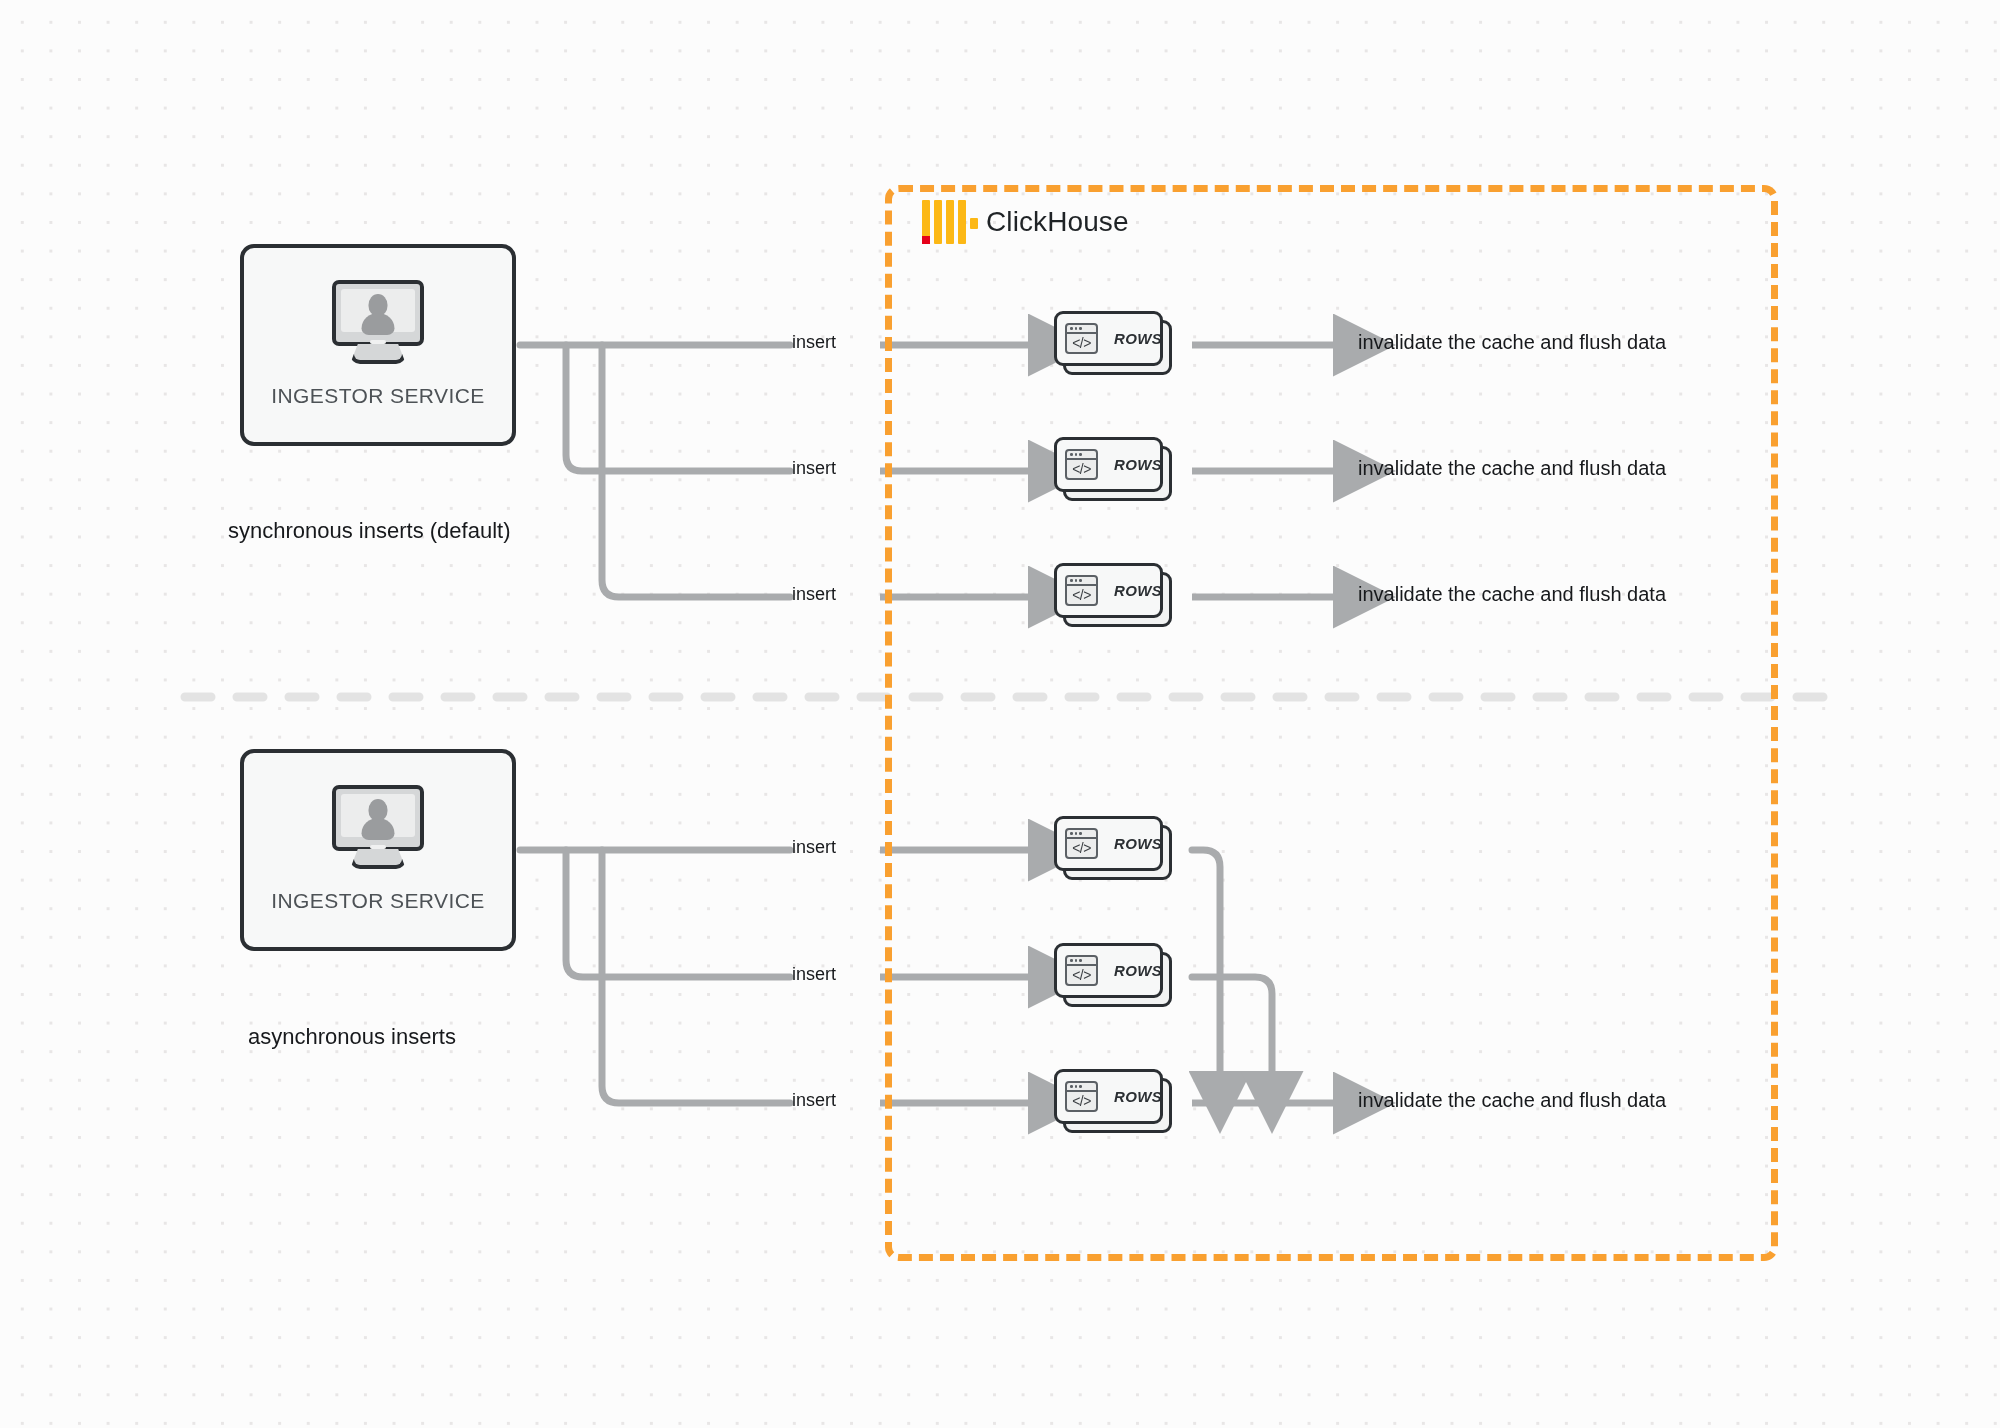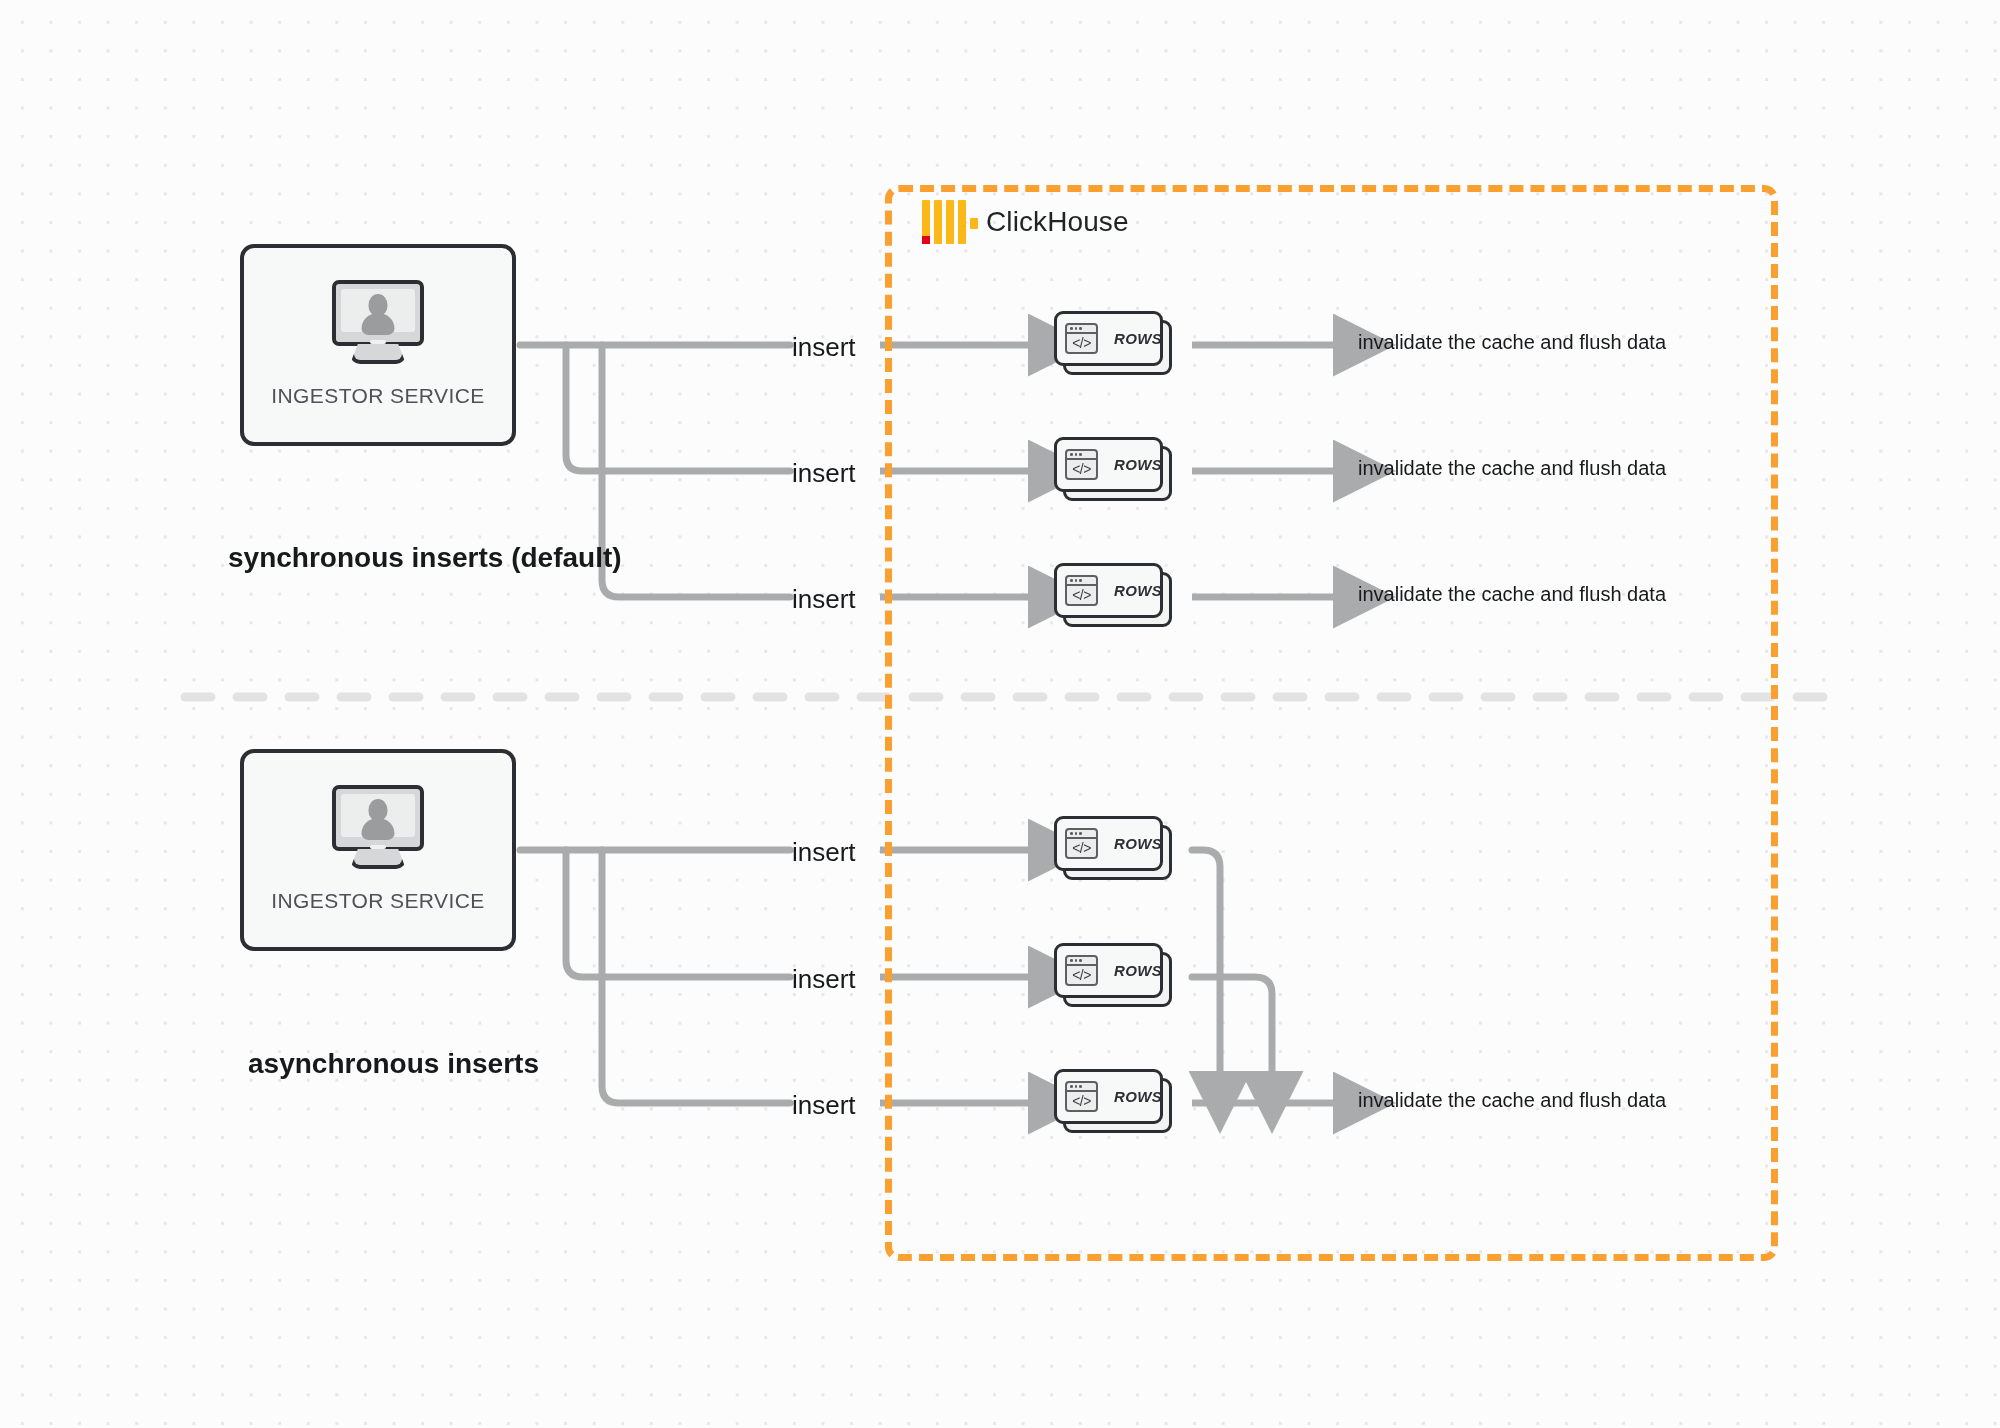--- a/index.html
+++ b/index.html
@@ -159,25 +159,24 @@
     margin-top: 22px;
     font-size: 21px;
     color: #4d5256;
     letter-spacing: .4px;
     white-space: nowrap;
   }
 
   
   .section-caption {
     position: absolute;
-    font-size: 28px;
-    font-weight: bold;
+    font-size: 22px;
+    font-weight: normal;
     color: #17191c;
     white-space: nowrap;
-    margin-top: 24px;
   }
 
   
   .rows-card {
     position: absolute;
     width: 118px;
     height: 64px;
   }
   .rows-card .back {
     position: absolute;
@@ -247,21 +246,21 @@
     font-style: italic;
     font-weight: 600;
     color: #2b2f33;
     letter-spacing: .4px;
     margin-left: 9px;
   }
 
   
   .wire-label {
     position: absolute;
-    font-size: 26px;
+    font-size: 18px;
     color: #17191c;
     white-space: nowrap;
   }
   .out-label {
     position: absolute;
     font-size: 20px;
     color: #17191c;
     white-space: nowrap;
   }
 </style>

